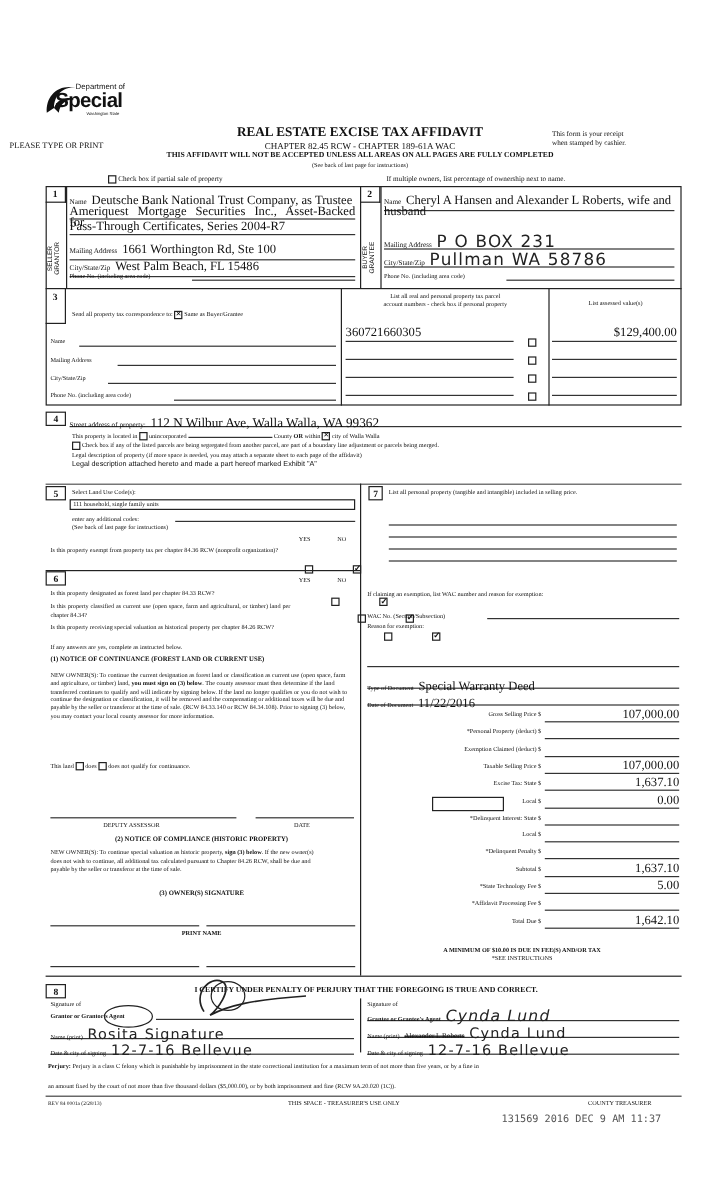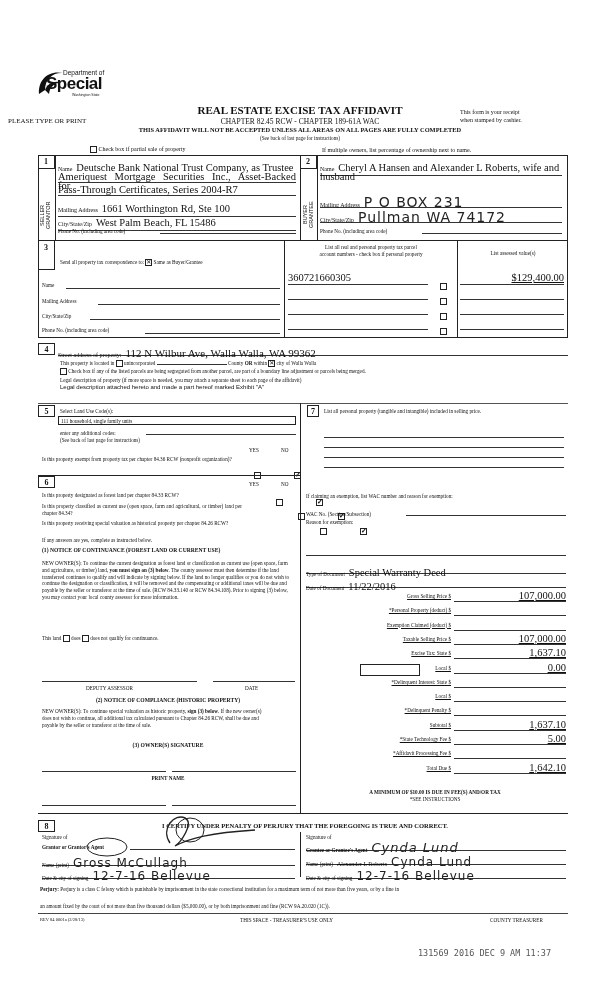--- a/index.html
+++ b/index.html
@@ -11,21 +11,21 @@
   .b { font-weight: bold; }
   .typed { font-size: 10.5px; font-family: "Liberation Serif", serif; }
   .hand { font-family: "DejaVu Sans", sans-serif; font-size: 14px; letter-spacing: 1px; color: #222; }
   .line { border-bottom: 0.8px solid #333; }
   .box { border: 1px solid #222; }
   .cb { display: inline-block; width: 7px; height: 7px; border: 1px solid #222; vertical-align: middle; position: relative; }
   .cb.x::after { content: "\2715"; position: absolute; left: 0; top: -2px; font-size: 6px; line-height: 8px; }
   .cb.chk::after { content: "\2713"; position: absolute; left: 0; top: -2px; font-size: 7px; line-height: 8px; font-weight: bold; }
   .num { position: absolute; font-weight: bold; font-size: 8px; text-align: center; border-right: 1px solid #222; border-bottom: 1px solid #222; }
   .vert { position: absolute; writing-mode: vertical-rl; transform: rotate(180deg); font-family: "Liberation Sans", sans-serif; font-size: 5.5px; text-align: center; line-height: 6px; }
-  .right { text-align: right; text-decoration: underline; }
+  .right { text-align: right; }
   .center { text-align: center; }
 </style>
 </head>
 <body>
 
 
 
 
 <div class="abs" style="left:36px;top:66px;width:100px;height:36px;">
   <svg width="30" height="30" viewBox="0 0 30 30" style="position:absolute;left:0;top:2px;">
@@ -85,21 +85,21 @@
   <span class="t6">Name</span>
   <span class="typed">Cheryl A Hansen and Alexander L Roberts, wife and</span>
 </div>
 <div class="abs typed" style="left:320px;top:171px;width:242px;">husband</div>
 <div class="abs line" style="left:320px;top:193px;width:242px;height:15px;">
   <span class="t6">Mailing Address</span>
   <span class="hand">P O BOX 231</span>
 </div>
 <div class="abs line" style="left:320px;top:208px;width:242px;height:15px;">
   <span class="t6">City/State/Zip</span>
-  <span class="hand">Pullman WA 74172</span>
+  <span class="hand">Pullman WA 58786</span>
 </div>
 <div class="abs t5" style="left:320px;top:228px;">Phone No. (including area code)</div>
 <div class="abs line" style="left:422px;top:226px;width:140px;height:8px;"></div>
 
 
 <div class="num" style="left:38px;top:240px;width:17px;height:30px;line-height:16px;">3</div>
 <div class="abs" style="left:284px;top:240px;width:0;height:98px;border-left:1px solid #222;"></div>
 <div class="abs" style="left:457px;top:240px;width:0;height:98px;border-left:1px solid #222;"></div>
 <div class="abs t5" style="left:60px;top:259px;">
   <span>Send all property tax correspondence to:</span>
@@ -325,21 +325,21 @@
 <div class="abs line" style="left:130px;top:840px;width:165px;height:10px;"></div>
 <svg class="abs" width="110" height="45" style="left:150px;top:808px;">
   <path d="M20 35 C10 20 25 5 35 10 C45 15 30 35 25 38 C40 30 60 25 105 22" stroke="#222" stroke-width="1.4" fill="none"></path>
   <ellipse cx="40" cy="22" rx="14" ry="12" stroke="#222" stroke-width="1" fill="none"></ellipse>
 </svg>
 <svg class="abs" width="45" height="22" style="left:85px;top:836px;">
   <ellipse cx="22" cy="11" rx="20" ry="9" stroke="#222" stroke-width="1" fill="none"></ellipse>
 </svg>
 <div class="abs line" style="left:42px;top:853px;width:253px;height:13px;">
   <span class="t5">Name (print)</span>
-  <span class="hand" style="font-size:12px;">Gross McCullagh</span>
+  <span class="hand" style="font-size:12px;">Rosita Signature</span>
 </div>
 <div class="abs line" style="left:42px;top:866px;width:253px;height:13px;">
   <span class="t5">Date &amp; city of signing</span>
   <span class="hand" style="font-size:12px;">12-7-16 Bellevue</span>
 </div>
 
 <div class="abs t5" style="left:306px;top:834px;">Signature of</div>
 <div class="abs line" style="left:306px;top:838px;width:260px;height:13px;">
   <span class="b t5">Grantee or Grantee's Agent</span>
   <span class="hand" style="font-size:13px;font-style:italic;">Cynda Lund</span>
@@ -357,16 +357,16 @@
 
 <div class="abs t5" style="left:40px;top:886px;width:530px;">
   <b>Perjury:</b>
   <span>Perjury is a class C felony which is punishable by imprisonment in the state correctional institution for a maximum term of not more than five years, or by a fine in</span>
 </div>
 <div class="abs t5" style="left:40px;top:903px;width:530px;">an amount fixed by the court of not more than five thousand dollars ($5,000.00), or by both imprisonment and fine (RCW 9A.20.020 (1C)).</div>
 <div class="abs" style="left:38px;top:913px;width:530px;height:0;border-top:1px solid #444;"></div>
 <div class="abs t5" style="left:40px;top:917px;font-size:4.5px;">REV 84 0001a (2/28/13)</div>
 <div class="abs t5" style="left:240px;top:917px;">THIS SPACE - TREASURER'S USE ONLY</div>
 <div class="abs t5" style="left:490px;top:917px;">COUNTY TREASURER</div>
-<div class="abs" style="left:418px;top:928px;font-family:'DejaVu Sans Mono',monospace;font-size:8.5px;color:#555;margin-top:20px;">131569 2016 DEC 9 AM 11:37</div>
+<div class="abs" style="left:418px;top:928px;font-family:'DejaVu Sans Mono',monospace;font-size:8.5px;color:#555;">131569 2016 DEC 9 AM 11:37</div>
 
 
 
 
 </body></html>

